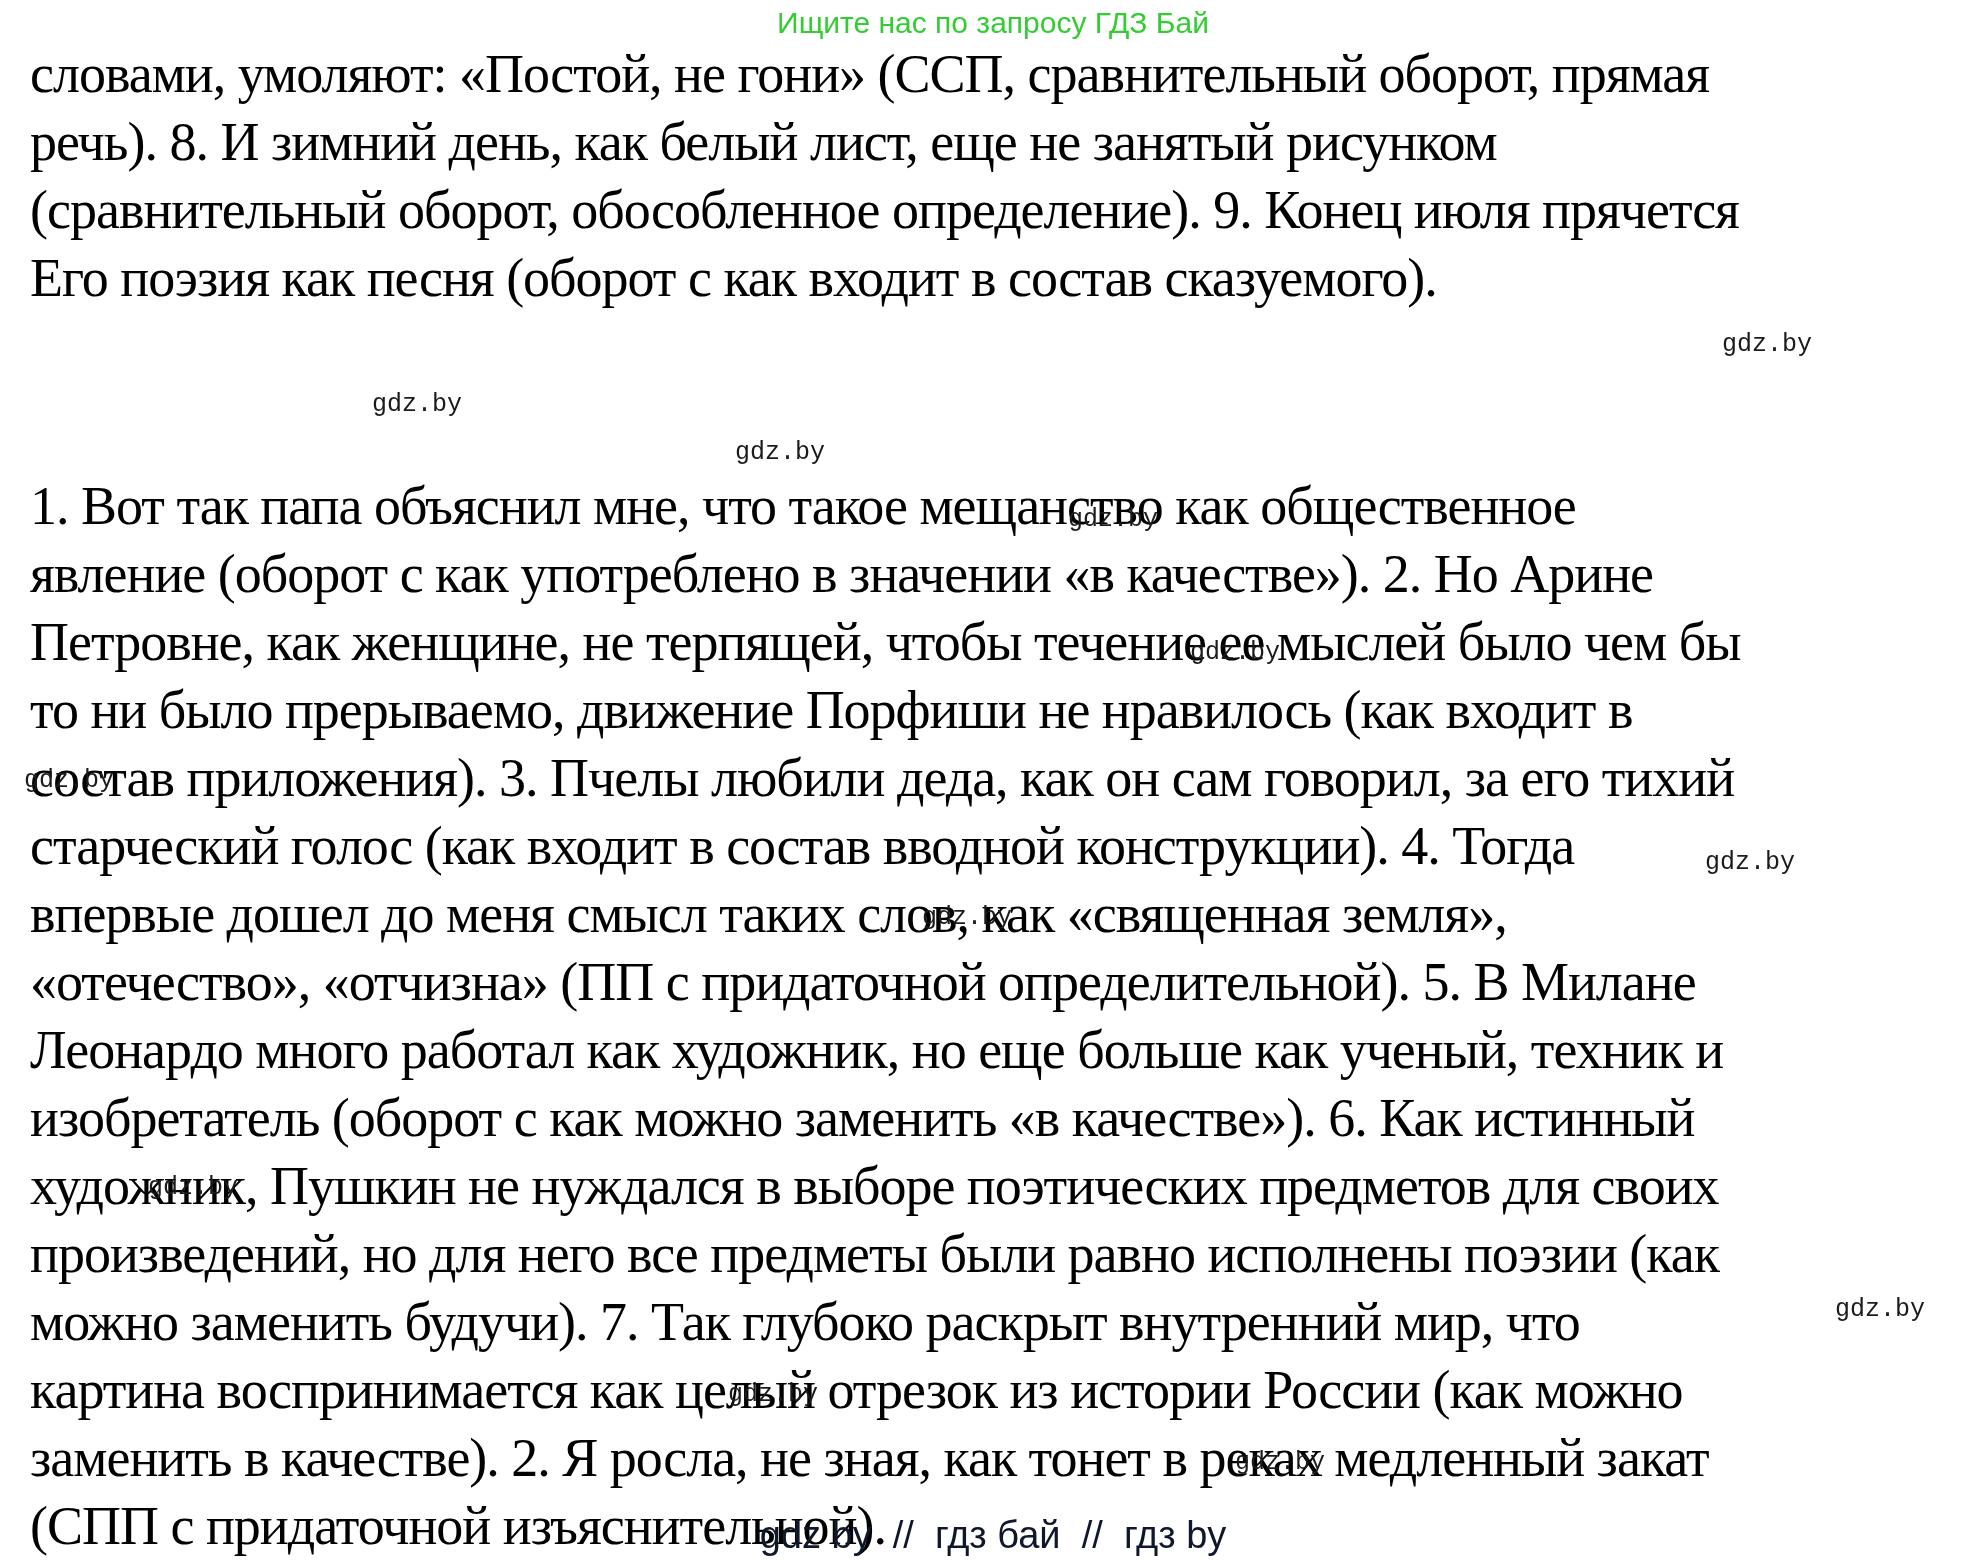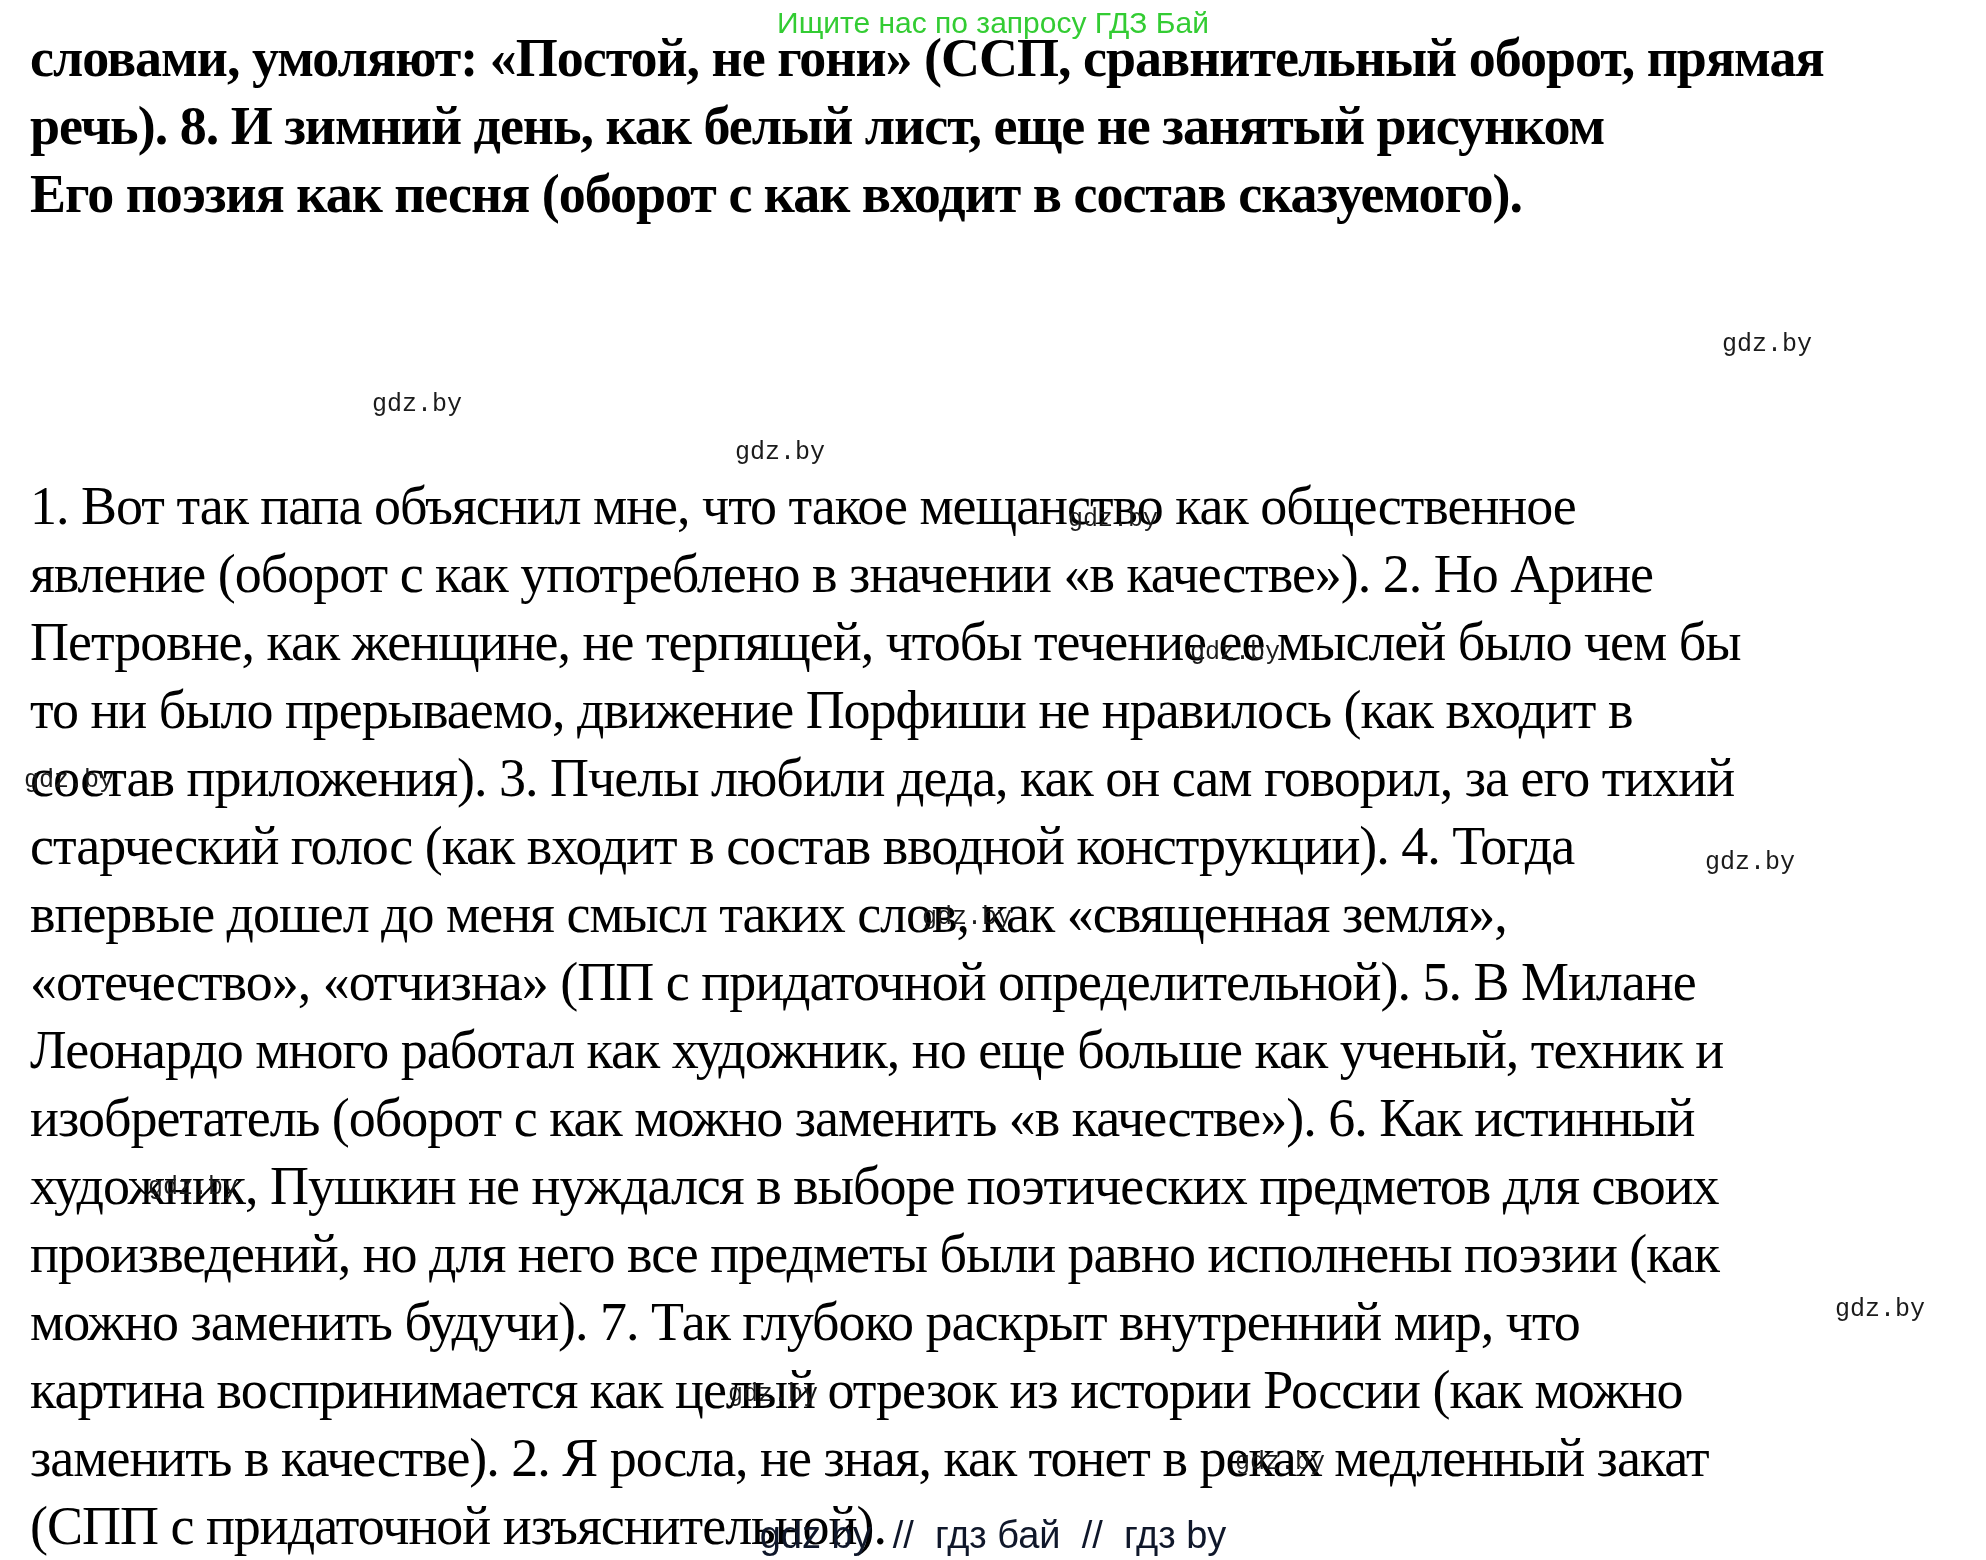--- a/index.html
+++ b/index.html
@@ -28,21 +28,21 @@
     right:0;
     color:#000000;
     font-size:54px;
     line-height:68px;
     letter-spacing:-1px;
   }
   .para .line{
     white-space:nowrap;
     height:68px;
   }
-  #para-1{top:24px;font-weight:bold;}
+  #para-1{top:40px;}
   #para-2{top:472px;}
   .watermark{
     position:absolute;
     font-family:Liberation Mono, monospace;
     font-size:25px;
     color:#1b1b1b;
     letter-spacing:0;
     white-space:nowrap;
   }
   .footer-note{
@@ -60,20 +60,21 @@
 </head>
 <body>
 
 <div id="page">
 
   <div class="header-note">Ищите нас по запросу ГДЗ Бай</div>
 
   <div class="para" id="para-1">
     <div class="line">словами, умоляют: «Постой, не гони» (ССП, сравнительный оборот, прямая</div>
     <div class="line">речь). 8. И зимний день, как белый лист, еще не занятый рисунком</div>
+    <div class="line">(сравнительный оборот, обособленное определение). 9. Конец июля прячется</div>
     <div class="line">Его поэзия как песня (оборот с как входит в состав сказуемого).</div>
   </div>
 
   <div class="para" id="para-2">
     <div class="line">1. Вот так папа объяснил мне, что такое мещанство как общественное</div>
     <div class="line">явление (оборот с как употреблено в значении «в качестве»). 2. Но Арине</div>
     <div class="line">Петровне, как женщине, не терпящей, чтобы течение ее мыслей было чем бы</div>
     <div class="line">то ни было прерываемо, движение Порфиши не нравилось (как входит в</div>
     <div class="line">состав приложения). 3. Пчелы любили деда, как он сам говорил, за его тихий</div>
     <div class="line">старческий голос (как входит в состав вводной конструкции). 4. Тогда</div>

